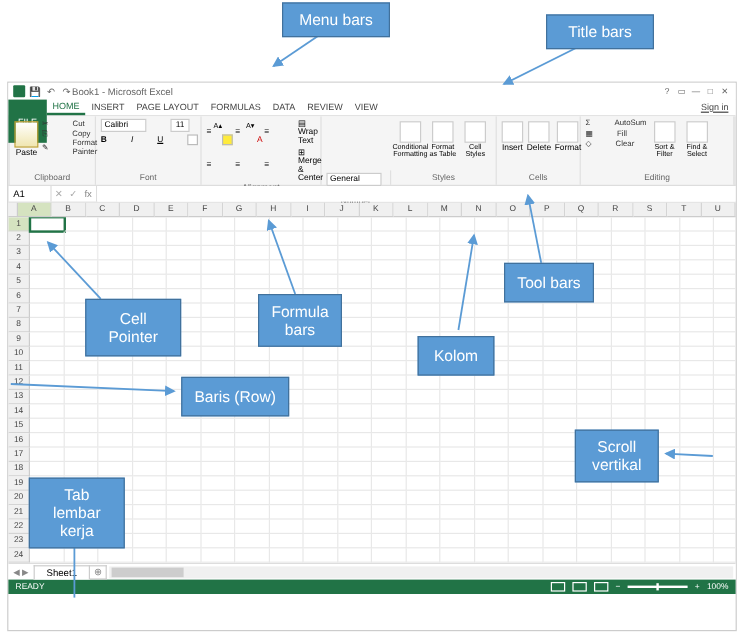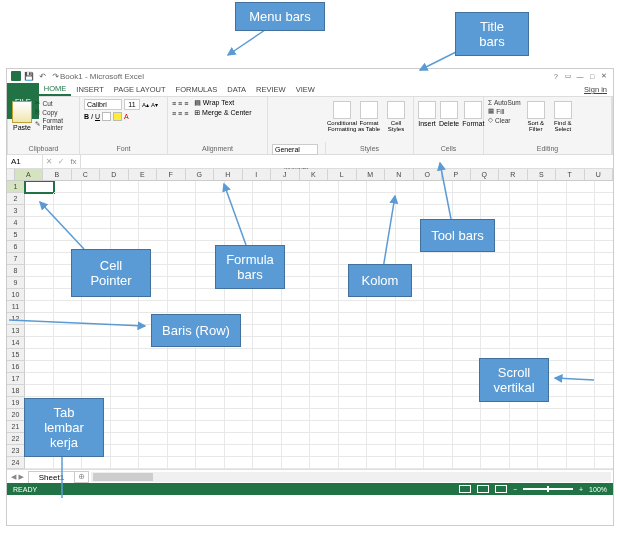--- a/index.html
+++ b/index.html
@@ -28,21 +28,21 @@
 .signin { margin-left: auto; padding: 0 6px; display: flex; align-items: center; color: #444; text-decoration: underline; }
 
 
 .ribbon { height: 58px; background: #f5f5f5; border: 1px solid #ddd; border-top: none; display: flex; font-size: 7px; }
 .ribbon-group { border-right: 1px solid #e0e0e0; padding: 2px 4px; display: flex; flex-direction: column; }
 .ribbon-group-body { flex: 1; display: flex; align-items: flex-start; gap: 3px; }
 .ribbon-group-label { text-align: center; color: #666; font-size: 7px; padding-top: 1px; }
 .big-btn { width: 24px; display: flex; flex-direction: column; align-items: center; gap: 1px; padding-top: 2px; }
 .big-btn .icon-box { width: 18px; height: 18px; background: #fff; border: 1px solid #ccc; }
 .small-stack { display: flex; flex-direction: column; gap: 1px; font-size: 6.5px; color: #333; }
-.small-row { display: flex; gap: 2px; align-items: center; }
+.small-row { display: flex; gap: 20px; align-items: center; }
 .mini-icon { width: 9px; height: 9px; border: 1px solid #bbb; background: #fff; }
 .font-name { width: 38px; height: 11px; border: 1px solid #ccc; font-size: 7px; padding: 0 2px; background: #fff; }
 .font-size { width: 16px; height: 11px; border: 1px solid #ccc; font-size: 7px; text-align: center; background: #fff; }
 .paste-icon { width: 20px; height: 22px; background: linear-gradient(#fff,#f0e6b0); border: 1px solid #c0a030; }
 
 
 .formula-row { height: 14px; display: flex; border-bottom: 1px solid #ddd; font-size: 8px; }
 .name-box { width: 36px; border-right: 1px solid #ddd; padding: 0 4px; display: flex; align-items: center; }
 .fx-label { width: 14px; display: flex; align-items: center; justify-content: center; color: #888; border-right: 1px solid #ddd; }
 .fx-btns { display: flex; }
@@ -77,25 +77,25 @@
 .view-btn { width: 12px; height: 8px; border: 1px solid #fff; }
 .zoom-slider { width: 50px; height: 2px; background: #fff; position: relative; }
 .zoom-thumb { position: absolute; left: 24px; top: -2px; width: 2px; height: 6px; background: #fff; }
 
 svg.arrow-svg { position: absolute; z-index: 48; pointer-events: none; }
 </style>
 </head>
 <body>
 
 <div class="annotation" style="top:2px; left:235px; width:90px;">Menu bars</div>
-<div class="annotation" style="top:12px; left:455px; width:74px;">Title bars</div>
+<div class="annotation" style="top:12px; left:455px; width:90px;">Title bars</div>
 <div class="annotation" style="top:249px; left:71px; width:80px; padding:8px 6px;">Cell Pointer</div>
 <div class="annotation" style="top:245px; left:215px; width:70px;">Formula bars</div>
 <div class="annotation" style="top:219px; left:420px; width:75px; padding:8px 6px;">Tool bars</div>
-<div class="annotation" style="top:264px; left:348px; width:64px; padding:8px 6px;">Kolom</div>
+<div class="annotation" style="top:280px; left:348px; width:64px; padding:8px 6px;">Kolom</div>
 <div class="annotation" style="top:314px; left:151px; width:90px; padding:8px 6px;">Baris (Row)</div>
 <div class="annotation" style="top:398px; left:24px; width:80px;">Tab lembar kerja</div>
 <div class="annotation" style="top:358px; left:479px; width:70px;">Scroll vertikal</div>
 
 <svg class="arrow-svg" style="top:0;left:0;" width="620" height="535">
   <defs>
       <marker id="ah" markerWidth="6" markerHeight="6" refX="5" refY="3" orient="auto">
         <path d="M0,0 L6,3 L0,6 Z" fill="#5b9bd5"></path>
       </marker>
     </defs>

